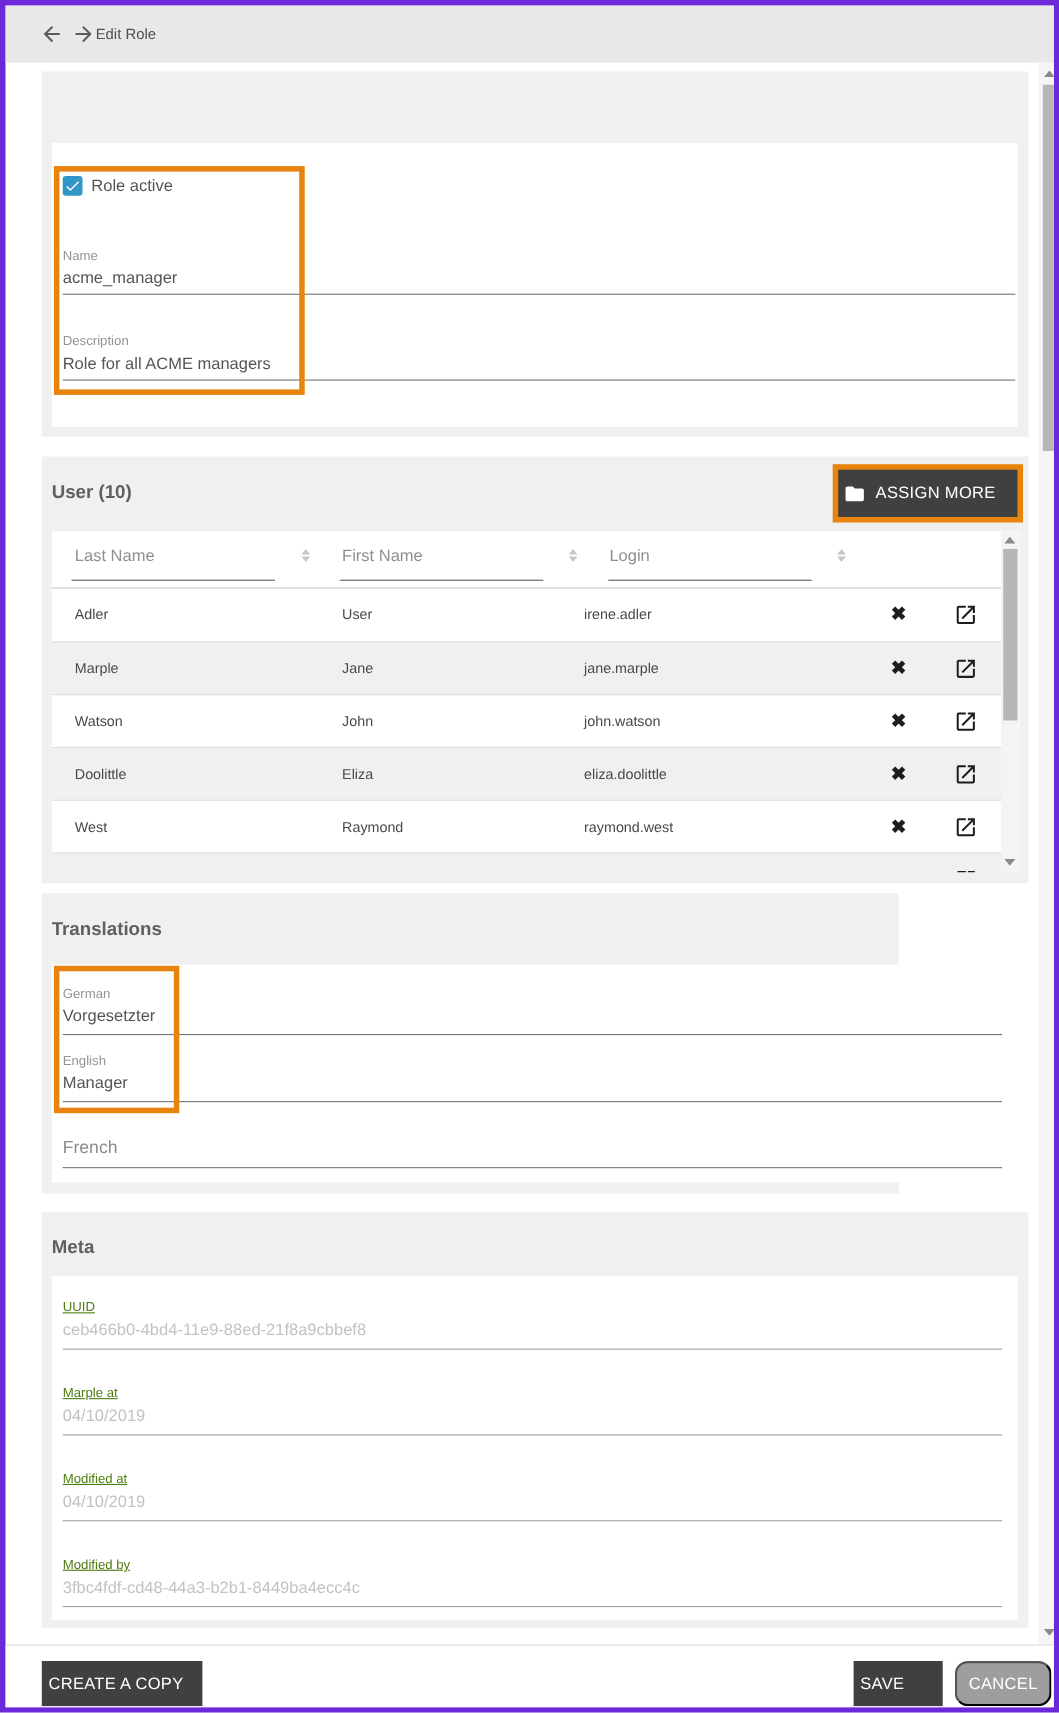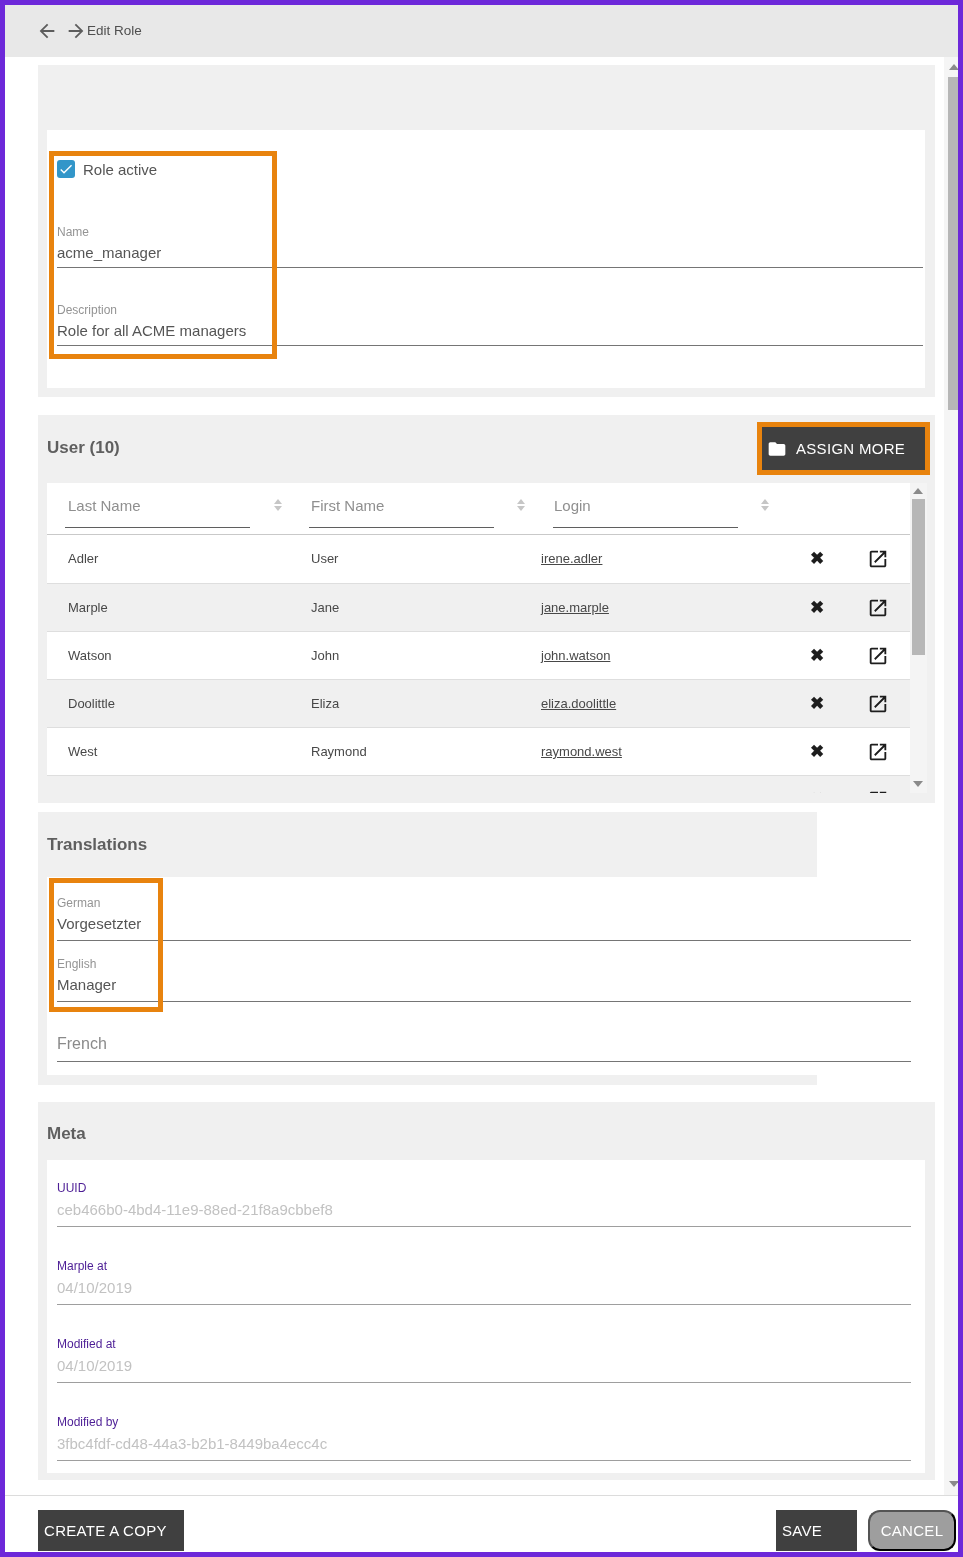--- a/index.html
+++ b/index.html
@@ -33,32 +33,32 @@
   
   .thead-filter{position:absolute;top:14px;font-size:15px;color:#8f8f8f;}
   .thead-line{position:absolute;top:44px;height:1px;background:#5f5f5f;width:185px;}
   .sorticon{position:absolute;top:16px;width:10px;height:14px;cursor:pointer;}
   .tri-up{width:0;height:0;border-left:4px solid transparent;border-right:4px solid transparent;border-bottom:5px solid #c6c6c6;margin-bottom:2px;}
   .tri-down{width:0;height:0;border-left:4px solid transparent;border-right:4px solid transparent;border-top:5px solid #c6c6c6;}
   .trow{position:absolute;left:0;width:863px;height:48px;}
   .trow.alt{background:#f0f0f0;}
   .trow.bordered{border-top:1px solid #dedede;}
   .tc{position:absolute;top:16px;font-size:13px;color:#484848;white-space:nowrap;}
-  .c1{left:21px;} .c2{left:264px;} .c3{left:494px;text-decoration:underline;}
+  .c1{left:21px;} .c2{left:264px;} .c3{left:484px;}
   .xbtn{position:absolute;left:758px;top:12px;width:24px;height:24px;text-align:center;
         font-size:17px;font-weight:bold;color:#1d1d1d;line-height:24px;cursor:pointer;}
   .openbtn{position:absolute;left:820px;top:13px;width:22px;height:22px;cursor:pointer;}
   .openbtn svg{width:22px;height:22px;fill:#1d1d1d;}
   
   .sb{position:absolute;background:#f5f5f5;}
   .sb-thumb{position:absolute;background:#b7b7b7;cursor:pointer;}
   .sb-up{position:absolute;width:0;height:0;border-left:5px solid transparent;border-right:5px solid transparent;border-bottom:6px solid #8a8a8a;cursor:pointer;}
   .sb-down{position:absolute;width:0;height:0;border-left:5px solid transparent;border-right:5px solid transparent;border-top:6px solid #8a8a8a;cursor:pointer;}
   
-  .meta-label{color:#4c1d95;}
+  .meta-label{color:#4d7c0f;text-decoration:underline;}
   .meta-value{color:#c2c2c2;}
   .meta-line{background:#9e9e9e;}
   
   .footer{position:absolute;left:0;top:1490px;width:100%;height:67px;background:#ffffff;border-top:1px solid #dcdcdc;box-sizing:border-box;}
   .footer .btn{position:absolute;top:14px;height:41px;font-size:15px;letter-spacing:.3px;}
   .btn-gray{background:#9e9e9e;color:#ffffff;display:flex;align-items:center;justify-content:center;cursor:pointer;border-radius:12px;}
   .placeholder-label{position:absolute;font-size:16px;color:#8a8a8a;}
 </style>
 </head>
 <body>

